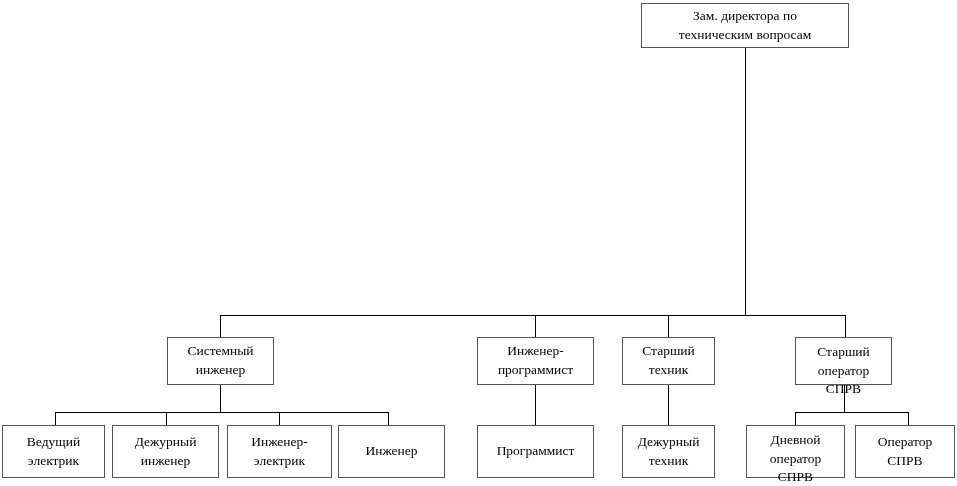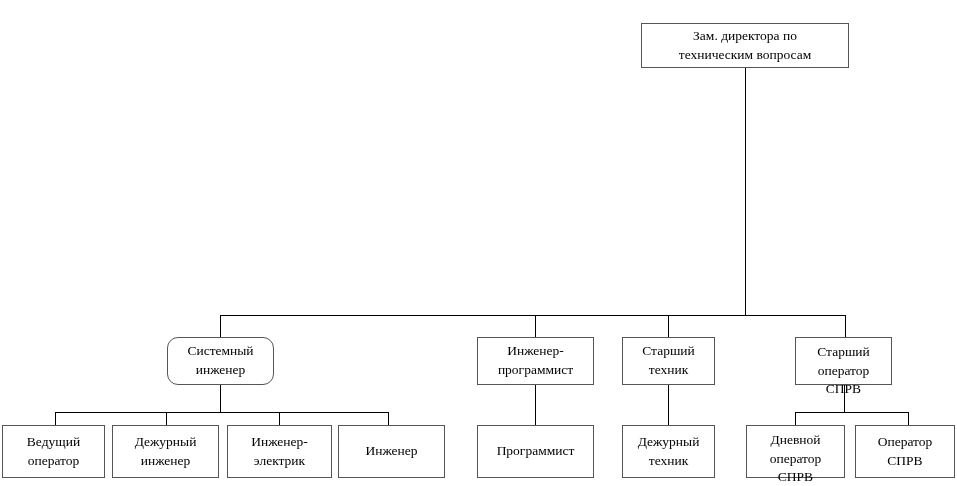--- a/index.html
+++ b/index.html
@@ -51,35 +51,35 @@
     z-index: 1;
   }
   .conn.h { height: 1px; }
   .conn.v { width: 1px; }
 </style>
 </head>
 <body>
 
 <div id="chart-root">
 
-  <div class="node" style="left:641px; top:3px; width:208px; height:45px;margin-top:20px;">
+  <div class="node" style="left:641px; top:3px; width:208px; height:45px;">
     <span class="label">Зам. директора по
 техническим вопросам</span>
   </div>
 
   <div class="conn v" style="left:745px; top:48px; height:267px;"></div>
 
   <div class="conn h" style="left:220px; top:315px; width:626px;"></div>
 
   <div class="conn v" style="left:220px; top:315px; height:22px;"></div>
   <div class="conn v" style="left:535px; top:315px; height:22px;"></div>
   <div class="conn v" style="left:668px; top:315px; height:22px;"></div>
   <div class="conn v" style="left:845px; top:315px; height:22px;"></div>
 
-  <div class="node" style="left:167px; top:337px; width:107px; height:48px;border-radius:11px;">
+  <div class="node" style="left:167px; top:337px; width:107px; height:48px;">
     <span class="label">Системный
 инженер</span>
   </div>
 
   <div class="node" style="left:477px; top:337px; width:117px; height:48px;">
     <span class="label">Инженер-
 программист</span>
   </div>
 
   <div class="node" style="left:622px; top:337px; width:93px; height:48px;">
@@ -104,21 +104,21 @@
 
   <div class="conn v" style="left:668px; top:385px; height:40px;"></div>
 
   <div class="conn v" style="left:844px; top:385px; height:27px;"></div>
   <div class="conn h" style="left:795px; top:412px; width:114px;"></div>
   <div class="conn v" style="left:795px; top:412px; height:13px;"></div>
   <div class="conn v" style="left:908px; top:412px; height:13px;"></div>
 
   <div class="node" style="left:2px; top:425px; width:103px; height:53px;">
     <span class="label">Ведущий
-оператор</span>
+электрик</span>
   </div>
 
   <div class="node" style="left:112px; top:425px; width:107px; height:53px;">
     <span class="label">Дежурный
 инженер</span>
   </div>
 
   <div class="node" style="left:227px; top:425px; width:105px; height:53px;">
     <span class="label">Инженер-
 электрик</span>

